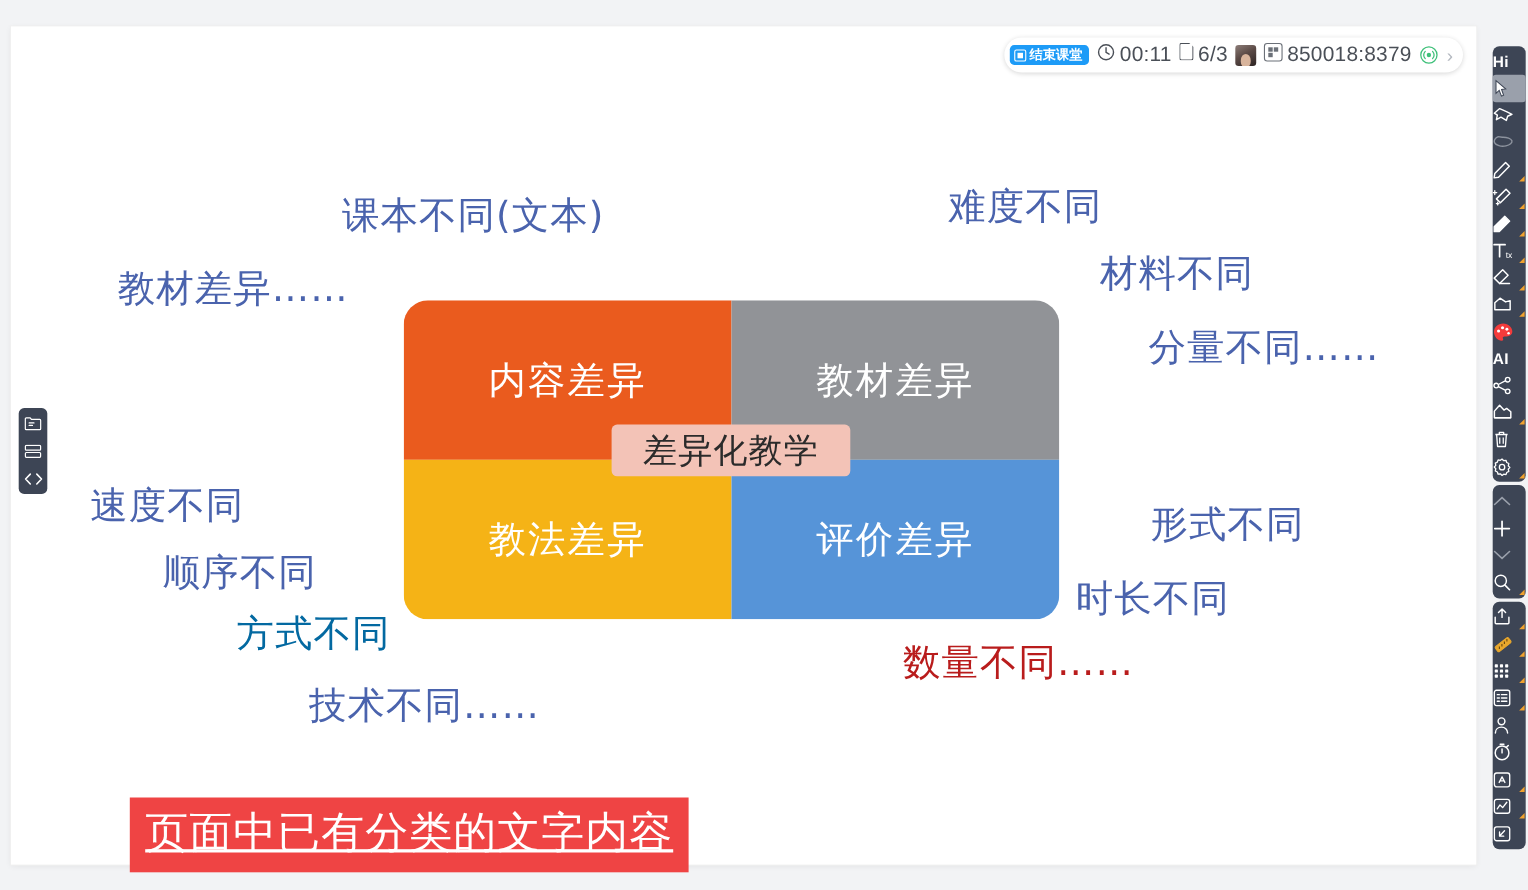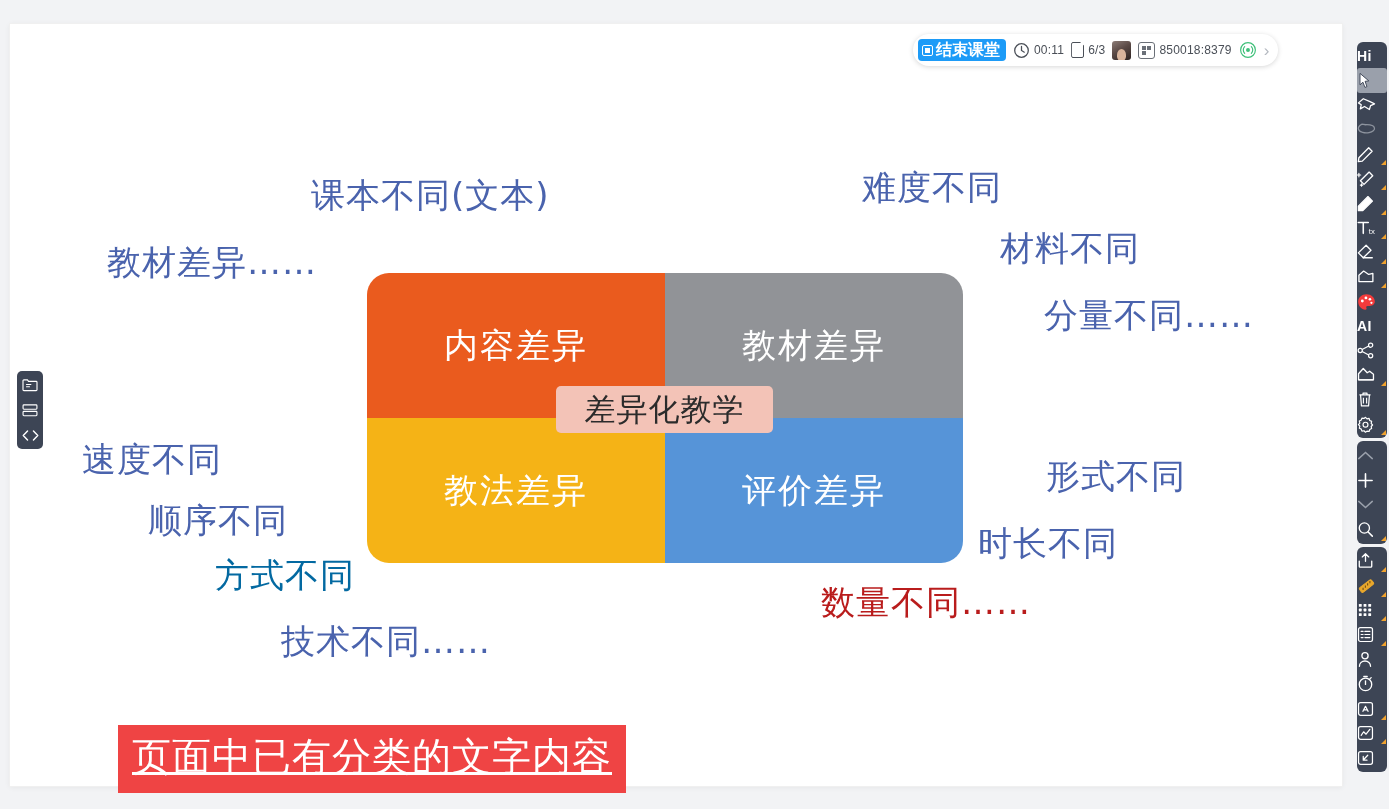--- a/index.html
+++ b/index.html
@@ -29,40 +29,40 @@
     padding: 0 9px 0 5px;
     background: #ffffff;
     border-radius: 17px;
     box-shadow: 0 1px 5px rgba(0,0,0,.16);
     z-index: 40;
   }
   .end-class-btn {
     display: flex; align-items: center; gap: 3px;
     background: #1d9bf7;
     color: #fff;
-    font-size: 16px;
+    font-size: 12px;
     font-weight: bold;
     border-radius: 4px;
     padding: 3px 6px 3px 4px;
     line-height: 1;
     white-space: nowrap;
   }
   .end-class-btn .sq {
     width: 11px; height: 11px;
     border: 1.5px solid #fff;
     border-radius: 2px;
     display: inline-flex; align-items: center; justify-content: center;
     flex: none;
   }
   .end-class-btn .sq i {
     width: 5px; height: 5px; background: #fff; display: block;
   }
   .pill-group {
-    display: flex; align-items: center; gap: 4px;
-    color: #4a4f57; font-size: 12px; white-space: nowrap;
+    display: flex; align-items: flex-start; gap: 4px;
+    color: #4a4f57; font-size: 19px; white-space: nowrap;
   }
   .pill-group .num { letter-spacing: .2px; }
   .ic { display: inline-flex; align-items: center; justify-content: center; flex: none; }
   .avatar-thumb {
     width: 19px; height: 19px; border-radius: 3px;
     background: linear-gradient(150deg,#8d7d78 0%,#5b4a46 45%,#2c2322 100%);
     position: relative; overflow: hidden; flex: none;
   }
   .avatar-thumb::after {
     content:""; position:absolute; left:5px; top:8px;

